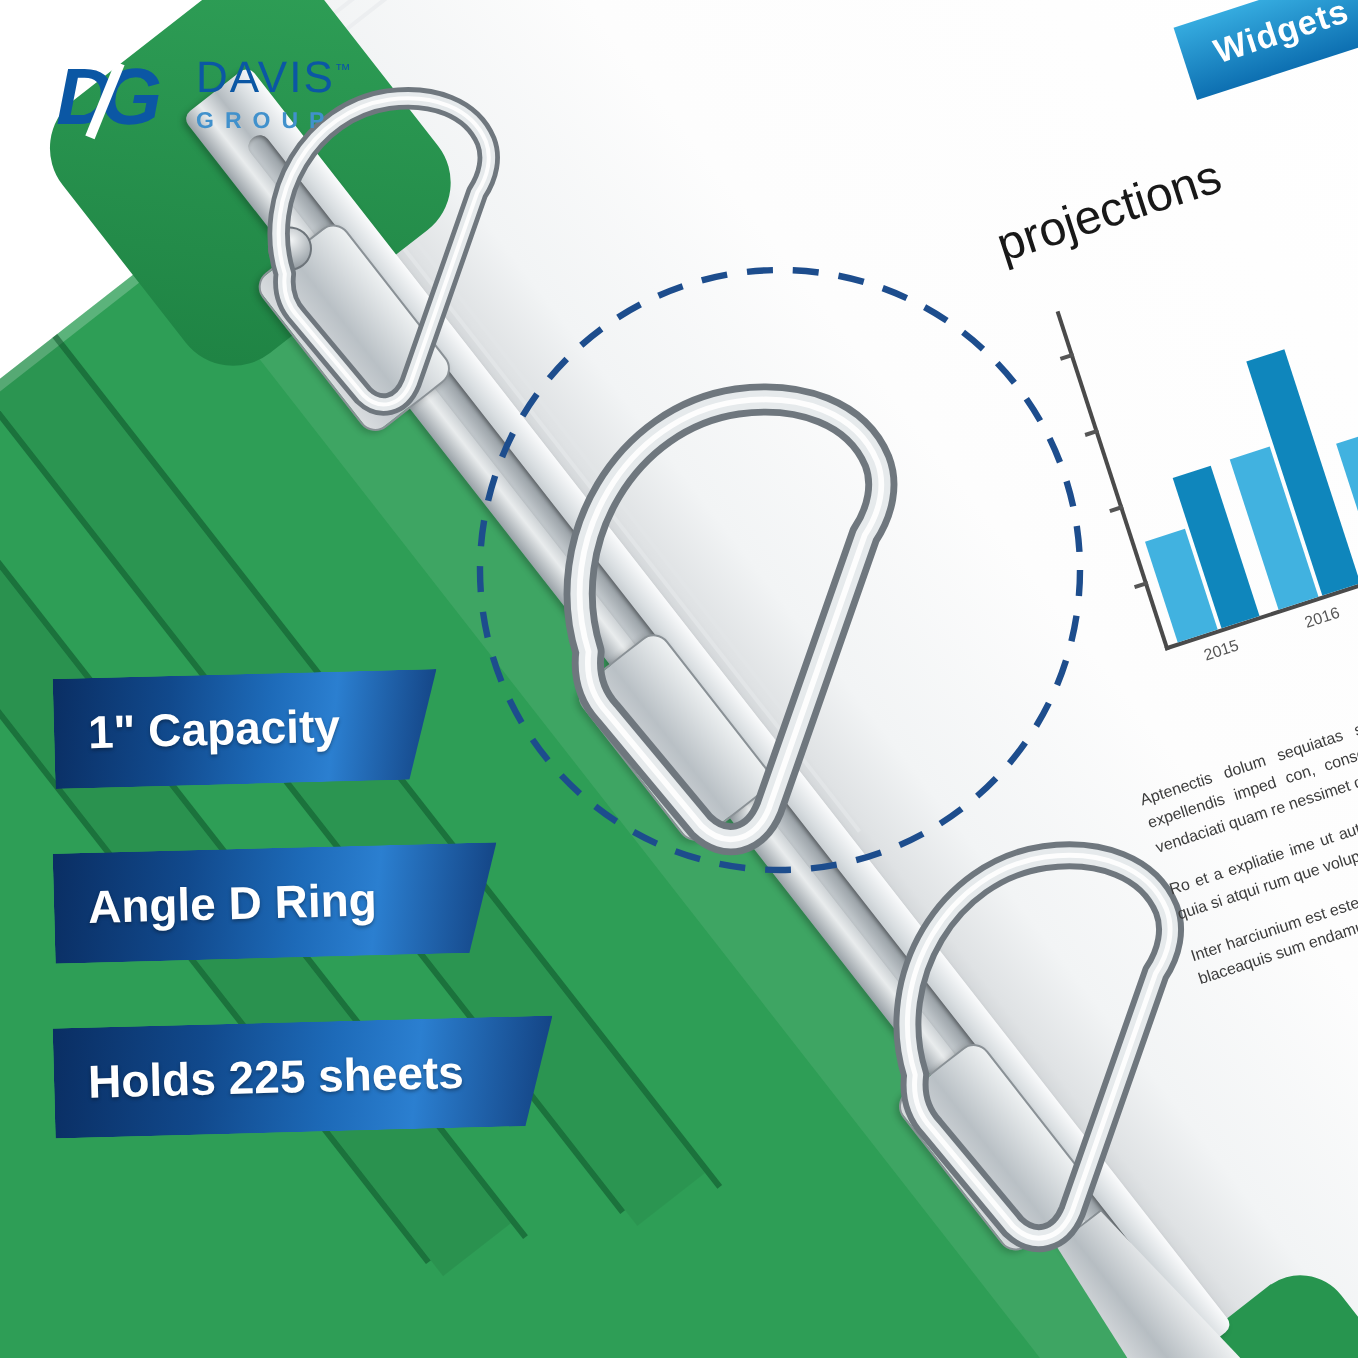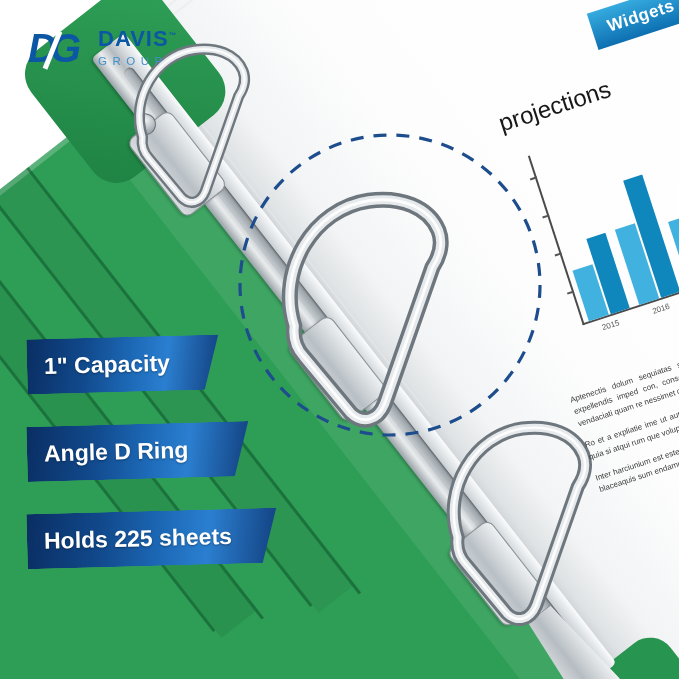--- a/index.html
+++ b/index.html
@@ -85,23 +85,23 @@
   .badge{position:absolute;left:27px;height:55px;display:flex;align-items:center;
        padding-left:17px;box-sizing:border-box;color:#fff;font-weight:bold;font-size:23px;
        background:linear-gradient(97deg,#0a2e63 0%,#11498c 30%,#1d6ab8 55%,#2b7fd0 72%,#123f7e 100%);
        clip-path:polygon(0 0,100% 0,calc(100% - 15px) 100%,0 100%);
        transform:rotate(-1.5deg);text-shadow:0 1px 2px rgba(0,0,0,.35);}
   .b1{top:337px;width:192px;} .b2{top:424px;width:222px;} .b3{top:511px;width:250px;}
 
   
   .logo{position:absolute;left:28px;top:26px;display:flex;align-items:flex-start;gap:14px;}
   .logo-text{display:flex;flex-direction:column;}
-  .logo-name{font-size:22px;font-weight:bold;color:#0b57a4;letter-spacing:1px;}
+  .logo-name{font-size:22px;font-weight:normal;color:#0b57a4;letter-spacing:1px;}
   .logo-name sup{font-size:8px;}
-  .logo-sub{font-size:11.5px;font-weight:normal;color:#4191cc;letter-spacing:5.5px;margin-top:3px;}
+  .logo-sub{font-size:11.5px;font-weight:bold;color:#4191cc;letter-spacing:5.5px;margin-top:3px;}
 </style>
 </head>
 <body>
 
 <div class="stage">
 
   <div class="rot">
 
     <div class="paper-slab">
       <div class="page-edge pe1"></div>

